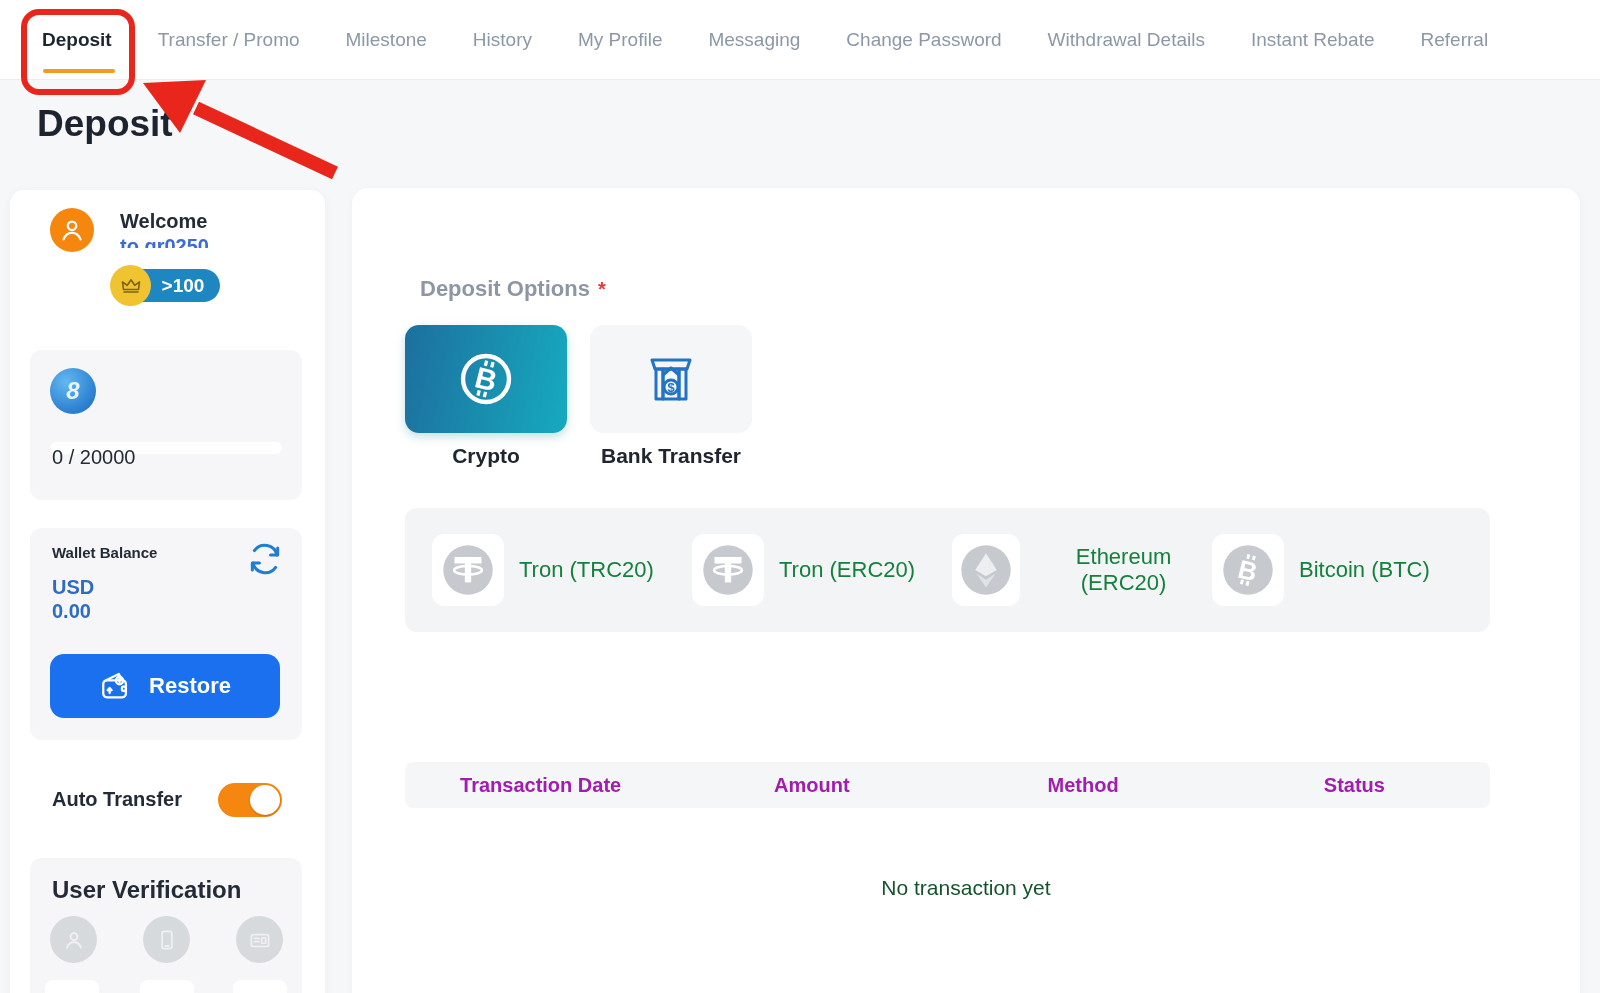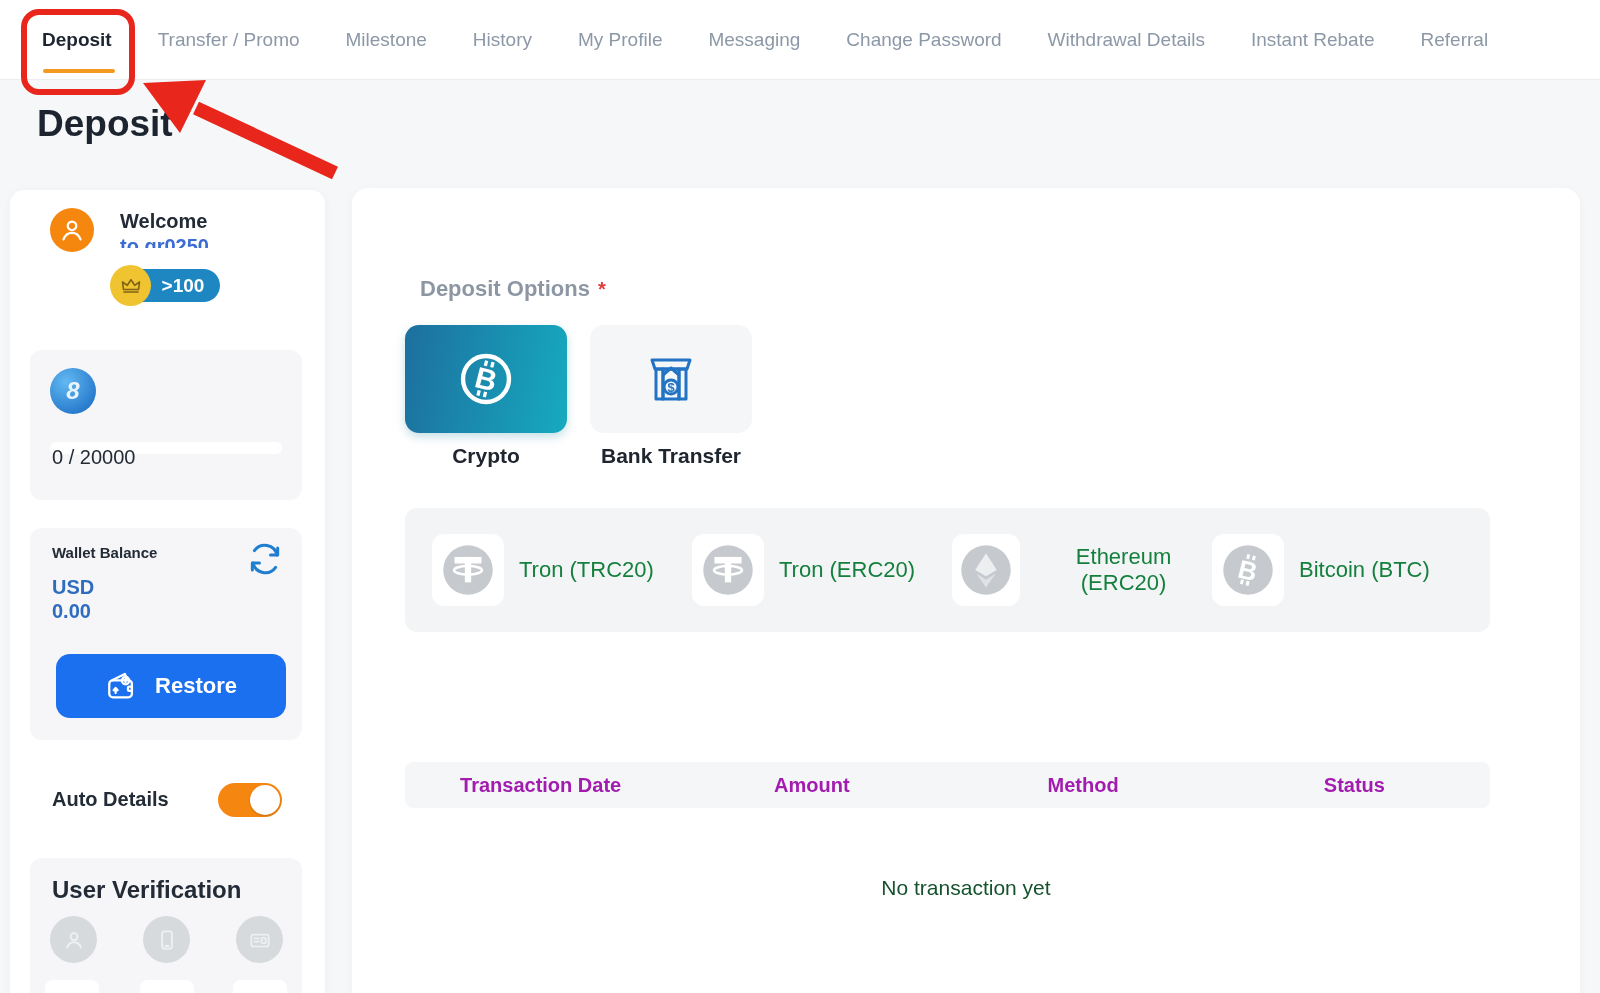--- a/index.html
+++ b/index.html
@@ -47,21 +47,21 @@
   .progress-track{position:absolute;left:20px;top:92px;width:232px;height:12px;background:#fff;
     border-radius:6px;overflow:hidden;}
   .progress-fill{height:100%;background:#f49a20;border-radius:6px;}
   .milestone-count{position:absolute;left:22px;top:96px;font-size:20px;color:#222b36;}
 
   .card-wallet{top:338px;height:212px;}
   .wallet-title{position:absolute;left:22px;top:16px;font-size:15px;font-weight:600;color:#222b36;}
   .refresh-btn{position:absolute;left:216px;top:12px;width:38px;height:38px;cursor:pointer;}
   .wallet-currency{position:absolute;left:22px;top:48px;font-size:20px;font-weight:600;color:#2e6cc0;}
   .wallet-amount{position:absolute;left:22px;top:72px;font-size:20px;font-weight:600;color:#2e6cc0;}
-  .restore-btn{position:absolute;left:26px;top:126px;width:230px;height:64px;border-radius:14px;
+  .restore-btn{position:absolute;left:20px;top:126px;width:230px;height:64px;border-radius:14px;
     background:#1a70ee;border:none;display:flex;align-items:center;justify-content:center;gap:16px;
     color:#fff;font-size:22px;font-weight:600;cursor:pointer;font-family:inherit;}
 
   .auto-row-label{position:absolute;left:42px;top:598px;font-size:20px;font-weight:600;color:#222b36;}
   .toggle{position:absolute;left:208px;top:593px;width:64px;height:34px;border-radius:17px;
     background:#f5860f;cursor:pointer;}
   .toggle .knob{position:absolute;right:2px;top:2px;width:30px;height:30px;border-radius:50%;
     background:#fff;box-shadow:0 1px 2px rgba(0,0,0,.2);}
 
   .card-verify{top:668px;height:162px;}
@@ -169,21 +169,21 @@
           <path d="M5 8 L14 3.5 L16 7.5"></path>
           <circle cx="14.5" cy="8.2" r="2.6"></circle>
           <path d="M14.5 6.9v2.6 M13.5 7.6h2"></path>
           <path d="M7.5 17v-3.4 M6.1 15l1.4-1.6L8.9 15"></path>
           <rect x="16.2" y="12.5" width="2.8" height="3" rx="0.8"></rect>
         </svg>
         <span>Restore</span>
       </button>
     </div>
 
-    <div class="auto-row-label">Auto Details</div>
+    <div class="auto-row-label">Auto Transfer</div>
     <div class="toggle">
       <div class="knob"></div>
     </div>
 
     <div class="side-card card-verify">
       <div class="verify-title">User Verification</div>
 
       <div class="verify-circle" style="left:20px;">
         <svg width="26" height="26" viewBox="0 0 24 24">
           <circle cx="12" cy="8.8" r="3.2" fill="none" stroke="#eef0f2" stroke-width="1.7"></circle>

